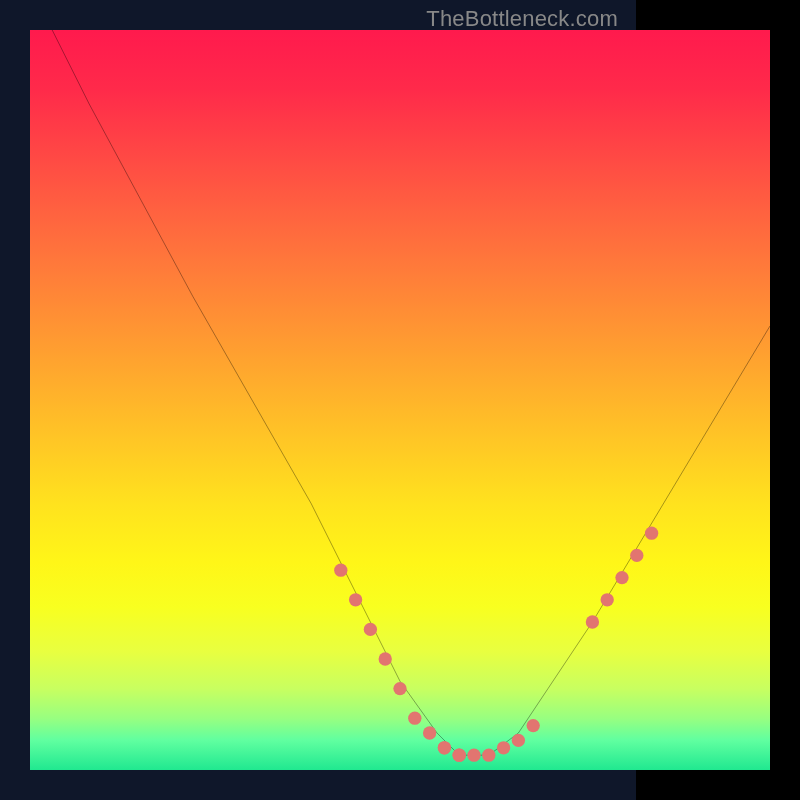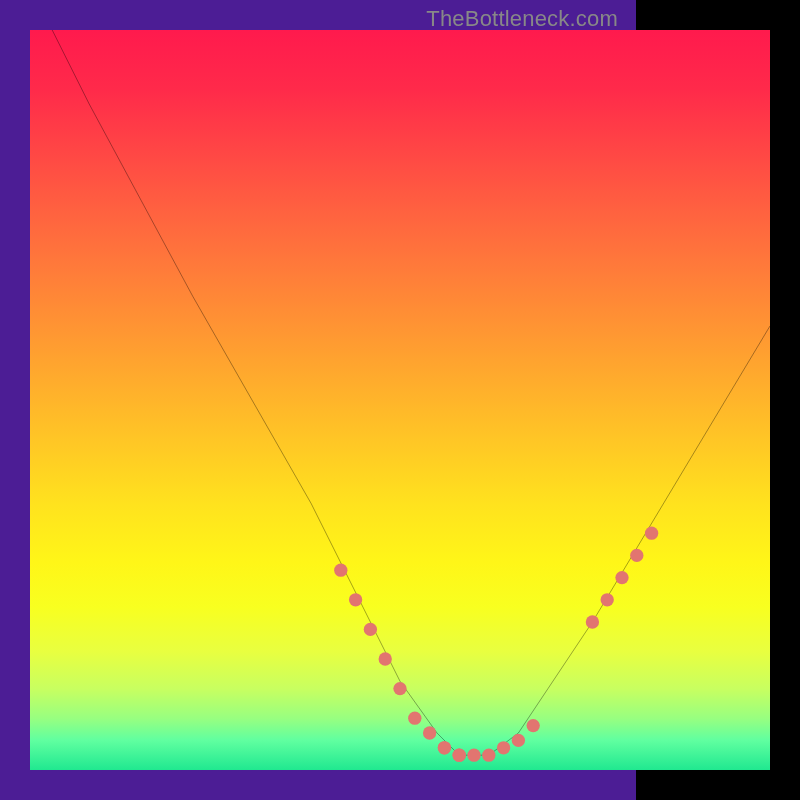--- a/index.html
+++ b/index.html
@@ -7,21 +7,21 @@
     padding: 0;
     width: 800px;
     height: 800px;
     background: #000;
     overflow: hidden;
   }
   .chart-container {
     position: relative;
     width: 636px;
     height: 800px;
-    background: #4c1d95;
+    background: #0f172a;
   }
   .plot-area {
     position: absolute;
     left: 30px;
     top: 30px;
     width: 740px;
     height: 740px;
     background: linear-gradient(to bottom,
       #ff1a4d 0%,
       #ff2a4a 8%,

